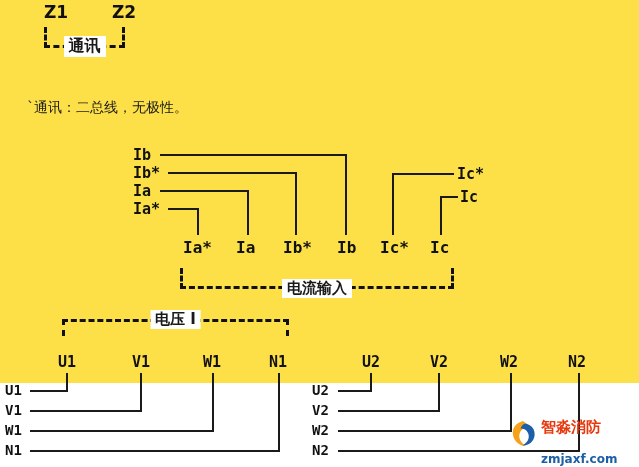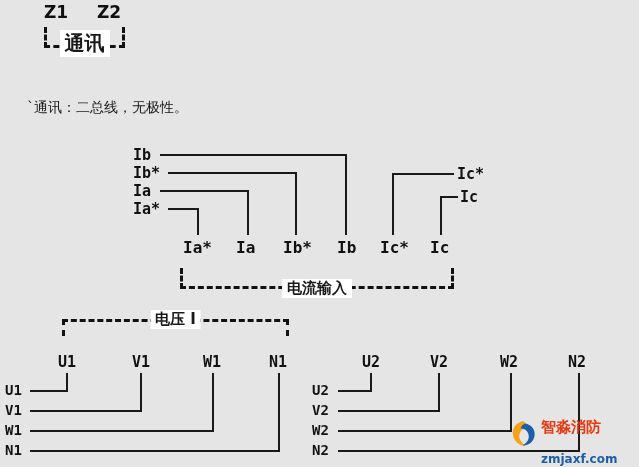--- a/index.html
+++ b/index.html
@@ -1,18 +1,18 @@
 <!DOCTYPE html>
 <html><head>
 <meta charset="utf-8">
 <style>
   * { margin:0; padding:0; box-sizing:border-box; }
   html,body { width:639px; height:467px; background:#ffffff; }
   body { font-family:"DejaVu Sans", sans-serif; position:relative; overflow:hidden; color:#1a1a1a; }
-  .canvas { position:absolute; left:0; top:0; width:639px; height:467px; background:#e5e5e5; }
+  .canvas { position:absolute; left:0; top:0; width:639px; height:383px; background:#fde047; }
 
   
   .hl { position:absolute; height:2px; background:#1a1a1a; }
   .vl { position:absolute; width:2px; background:#1a1a1a; }
 
   
   .lbl { position:absolute; font-weight:bold; white-space:nowrap;
          font-family:"DejaVu Sans Mono","DejaVu Sans",monospace; color:#111; }
   .z    { font-size:17px; font-family:"DejaVu Sans",sans-serif; }
   .lead { font-size:15px; }
@@ -28,37 +28,37 @@
   .bracket .bline { position:absolute; left:0; right:0; height:0; border-top:3px dashed #111; }
   .bracket .hook-l { position:absolute; left:0; top:0; bottom:0; width:0; border-left:3px dashed #111; }
   .bracket .hook-r { position:absolute; right:0; top:0; bottom:0; width:0; border-right:3px dashed #111; }
   .bracket .blabel { position:absolute; left:50%; transform:translateX(-50%); background:#fff;
                      padding:0 5px; font-weight:bold; white-space:nowrap; font-size:15px;
                      font-family:"DejaVu Sans",sans-serif; }
   .bracket.up .bline  { bottom:0; }
   .bracket.up .blabel { bottom:-9px; }
   .bracket.down .bline  { top:0; }
   .bracket.down .blabel { top:-9px; }
-  .bracket.comm .blabel { font-size:20px; }
+  .bracket.comm .blabel { font-size:16px; }
 
   
   .watermark { position:absolute; left:510px; top:417px; width:120px; height:40px; }
   .watermark .logo { position:absolute; left:0; top:2px; }
   .watermark .wname { position:absolute; left:31px; top:1px; font-size:15px; font-weight:bold;
                       color:#e8380d; white-space:nowrap; }
   .watermark .wurl  { position:absolute; left:31px; top:35px; font-size:12px; font-weight:bold;
                       color:#1c5fa8; white-space:nowrap; }
 </style>
 </head>
 <body>
 
 <div class="canvas">
 
   <div class="lbl z" style="left:44px;top:2px">Z1</div>
-  <div class="lbl z" style="left:97px;top:2px">Z2</div>
+  <div class="lbl z" style="left:112px;top:2px">Z2</div>
 
   <div class="bracket up comm" style="left:44px;top:27px;width:81px;height:21px">
     <div class="hook-l"></div>
     <div class="hook-r"></div>
     <div class="bline"></div>
     <div class="blabel">通讯</div>
   </div>
 
   <div class="note">
     <span>`</span><span class="b">通讯：</span><span>二总线，无极性。</span>

